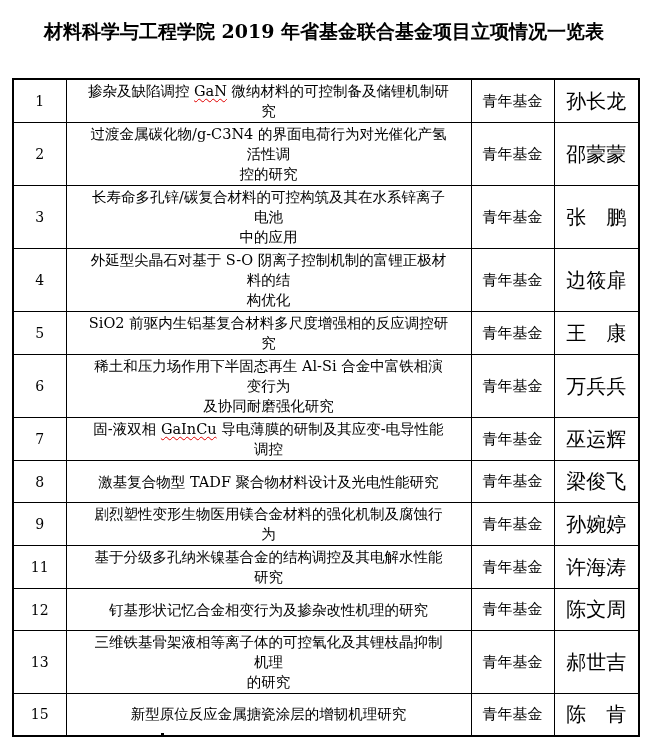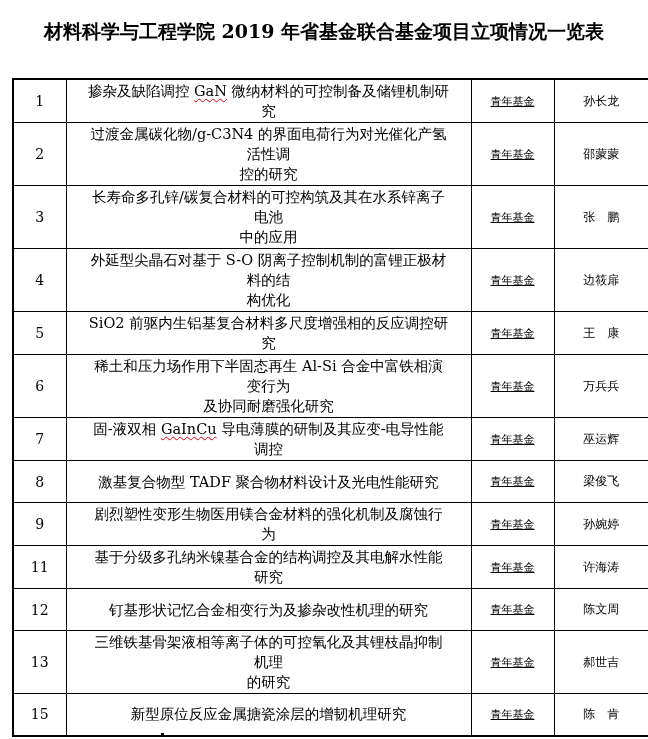--- a/index.html
+++ b/index.html
@@ -44,26 +44,25 @@
   }
   td.col-project {
     width: 405px;
     font-size: 14.5px;
     line-height: 20px;
     padding: 1px 21px;
     white-space: pre-wrap;
   }
   td.col-fund {
     width: 83px;
-    font-size: 11px;
-    text-decoration: underline;
+    font-size: 15px;
   }
   td.col-name {
-    width: 95px;
-    font-size: 12px;
+    width: 85px;
+    font-size: 20px;
     white-space: pre;
     margin-left: 36px;
   }
   .squiggle {
     text-decoration-line: underline;
     text-decoration-style: wavy;
     text-decoration-color: #e00000;
     text-decoration-thickness: 1px;
     text-underline-offset: 2px;
   }

